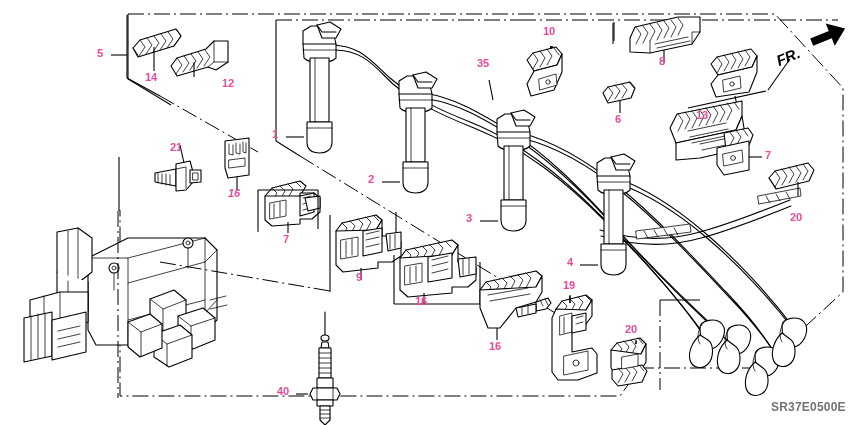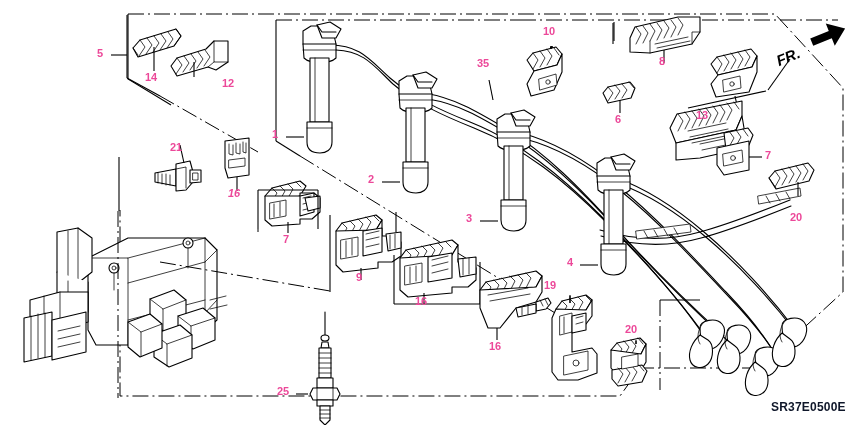--- a/index.html
+++ b/index.html
@@ -13,21 +13,21 @@
   .lbl{
     position:absolute;
     font-family:"Liberation Sans", sans-serif;
     font-size:11px;font-weight:700;color:#ec4899;
     line-height:1;white-space:nowrap;
     -webkit-user-select:none;user-select:none;
   }
   .code{
     position:absolute;
     font-family:"Liberation Sans", sans-serif;
-    font-size:12px;font-weight:700;color:#0f172a;
+    font-size:12px;font-weight:700;color:#737373;
     letter-spacing:.2px;white-space:nowrap;
   }
   .fr{
     position:absolute;
     font-family:"Liberation Sans", sans-serif;
     font-size:15px;font-weight:700;font-style:italic;color:#000;
     white-space:nowrap;
     transform:rotate(-22deg);transform-origin:left bottom;
   }
 </style>
@@ -514,23 +514,23 @@
   <span class="lbl" style="left:356px;top:272px;">9</span>
   <span class="lbl" style="left:543px;top:26px;">10</span>
   <span class="lbl" style="left:415px;top:296px;">16</span>
   <span class="lbl" style="left:186px;top:78px;margin-left:36px;">12</span>
   <span class="lbl" style="left:696px;top:110px;">13</span>
   <span class="lbl" style="left:489px;top:341px;">16</span>
   <span class="lbl" style="left:765px;top:150px;">7</span>
   <span class="lbl" style="left:228px;top:188px;font-style:italic;">16</span>
   <span class="lbl" style="left:145px;top:72px;">14</span>
   <span class="lbl" style="left:625px;top:324px;">20</span>
-  <span class="lbl" style="left:544px;top:280px;">19</span>
+  <span class="lbl" style="left:563px;top:280px;">19</span>
   <span class="lbl" style="left:790px;top:212px;">20</span>
   <span class="lbl" style="left:170px;top:142px;">21</span>
-  <span class="lbl" style="left:277px;top:386px;">25</span>
+  <span class="lbl" style="left:277px;top:386px;">40</span>
   <span class="lbl" style="left:477px;top:58px;">35</span>
 
   <span class="fr" style="left:780px;top:52px;">FR.</span>
 
   <span class="code" style="left:771px;top:400px;">SR37E0500E</span>
 
 </div>
 
 </body></html>

